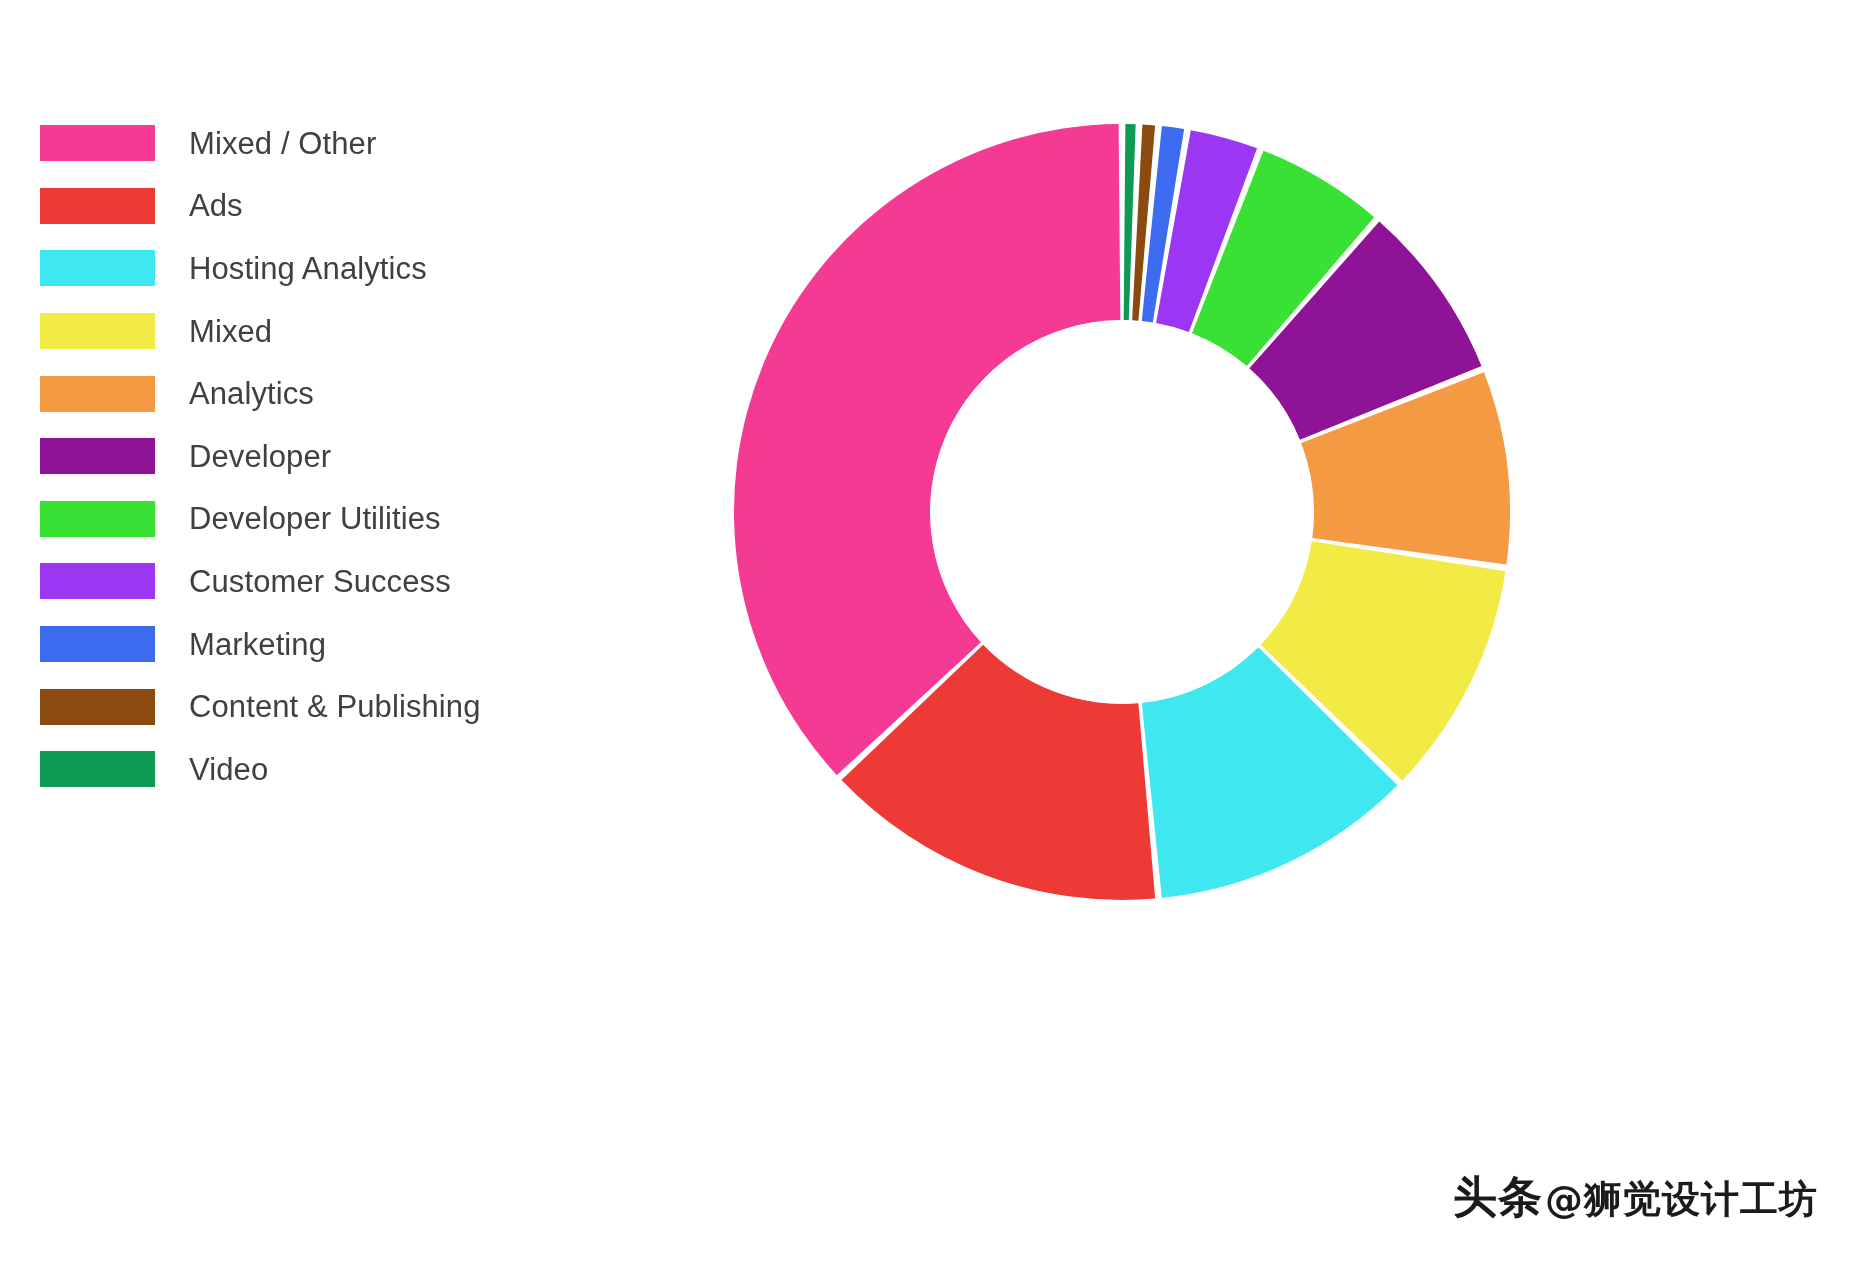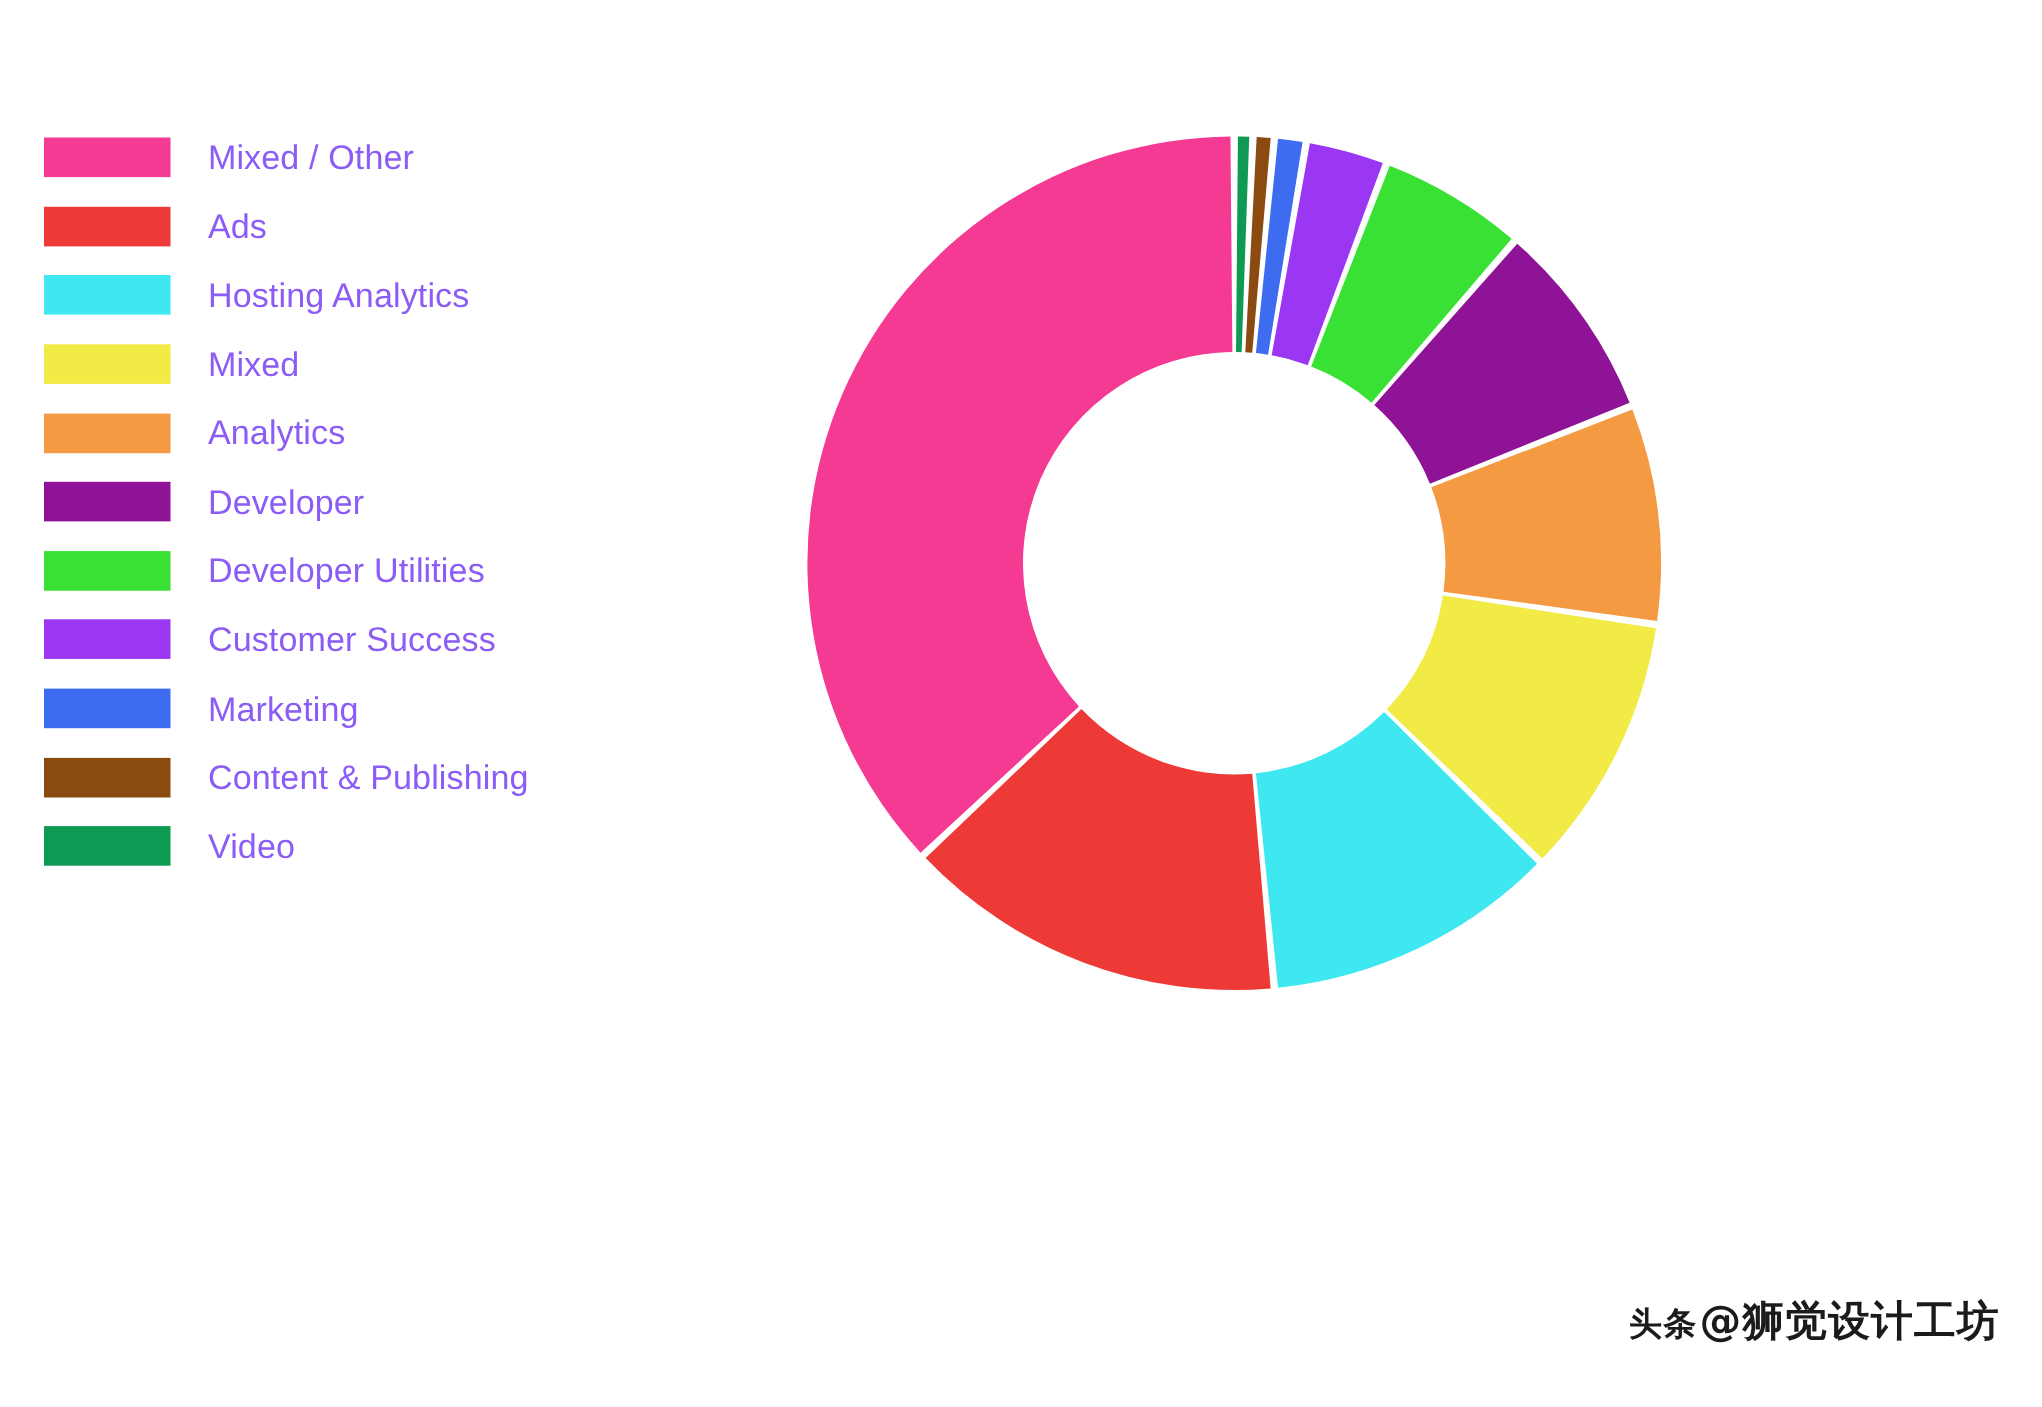--- a/index.html
+++ b/index.html
@@ -40,21 +40,21 @@
   .legend-swatch {
     width: 115px;
     height: 36px;
     flex: 0 0 auto;
     box-sizing: border-box;
   }
   .legend-label {
     margin-left: 34px;
     font-size: 31px;
     line-height: 1;
-    color: #8b5cf6;
+    color: #404040;
     white-space: nowrap;
     letter-spacing: 0.1px;
     font-family: "Liberation Sans", sans-serif;
   }
 
   
   #donut-wrap {
     position: absolute;
     left: 732px;
     top: 122px;
@@ -71,21 +71,21 @@
   
   #watermark {
     position: absolute;
     right: 38px;
     bottom: 52px;
     display: flex;
     align-items: baseline;
     color: #1b1b1b;
   }
   #watermark-logo {
-    font-size: 30px;
+    font-size: 44px;
     font-weight: bold;
     letter-spacing: 1px;
     font-family: Liberation Serif, serif;
   }
   #watermark-handle {
     font-size: 38px;
     font-weight: bold;
     margin-left: 2px;
     letter-spacing: 1px;
     font-family: "DejaVu Sans", sans-serif;

